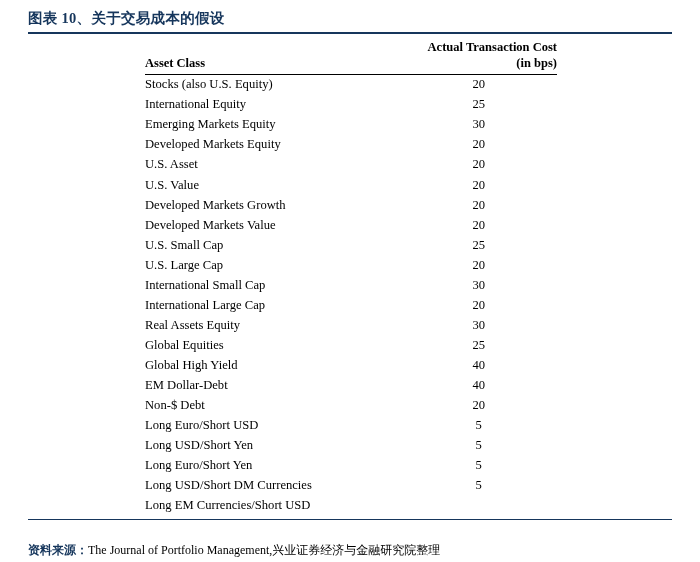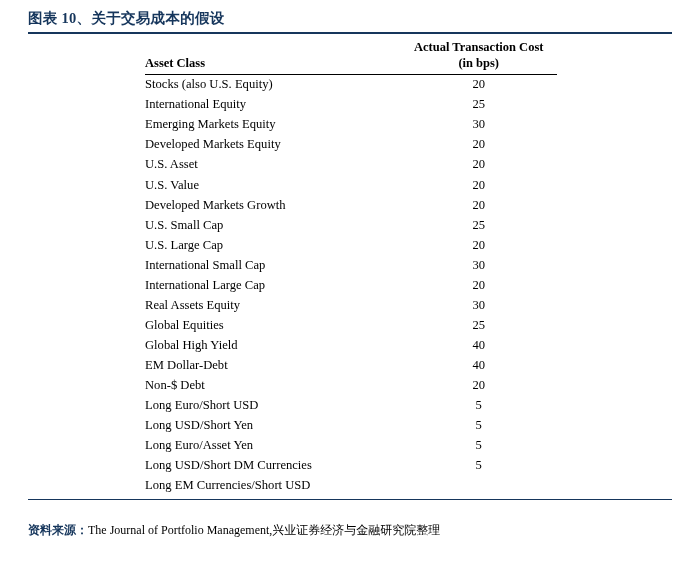--- a/index.html
+++ b/index.html
@@ -46,21 +46,21 @@
     border-bottom: 1.3px solid #000;
     padding: 2px 0 3px 0;
     line-height: 1.25;
   }
   th.col-asset {
     text-align: left;
     width: 62%;
     padding-left: 2px;
   }
   th.col-cost {
-    text-align: center;
+    text-align: right;
     width: 38%;
   }
   table.cost-table td {
     font-size: 12.6px;
     color: #000;
     padding: 3.1px 0;
     line-height: 1.1;
   }
   td.cell-asset {
     text-align: left;
@@ -131,20 +131,24 @@
           </tr>
           <tr>
             <td class="cell-asset">U.S. Value</td>
             <td class="cell-cost">20</td>
           </tr>
           <tr>
             <td class="cell-asset">Developed Markets Growth</td>
             <td class="cell-cost">20</td>
           </tr>
           <tr>
+            <td class="cell-asset">Developed Markets Value</td>
+            <td class="cell-cost">20</td>
+          </tr>
+          <tr>
             <td class="cell-asset">U.S. Small Cap</td>
             <td class="cell-cost">25</td>
           </tr>
           <tr>
             <td class="cell-asset">U.S. Large Cap</td>
             <td class="cell-cost">20</td>
           </tr>
           <tr>
             <td class="cell-asset">International Small Cap</td>
             <td class="cell-cost">30</td>
@@ -175,21 +179,21 @@
           </tr>
           <tr>
             <td class="cell-asset">Long Euro/Short USD</td>
             <td class="cell-cost">5</td>
           </tr>
           <tr>
             <td class="cell-asset">Long USD/Short Yen</td>
             <td class="cell-cost">5</td>
           </tr>
           <tr>
-            <td class="cell-asset">Long Euro/Asset Yen</td>
+            <td class="cell-asset">Long Euro/Short Yen</td>
             <td class="cell-cost">5</td>
           </tr>
           <tr>
             <td class="cell-asset">Long USD/Short DM Currencies</td>
             <td class="cell-cost">5</td>
           </tr>
           <tr>
             <td class="cell-asset">Long EM Currencies/Short USD</td>
             <td class="cell-cost"></td>
           </tr>

